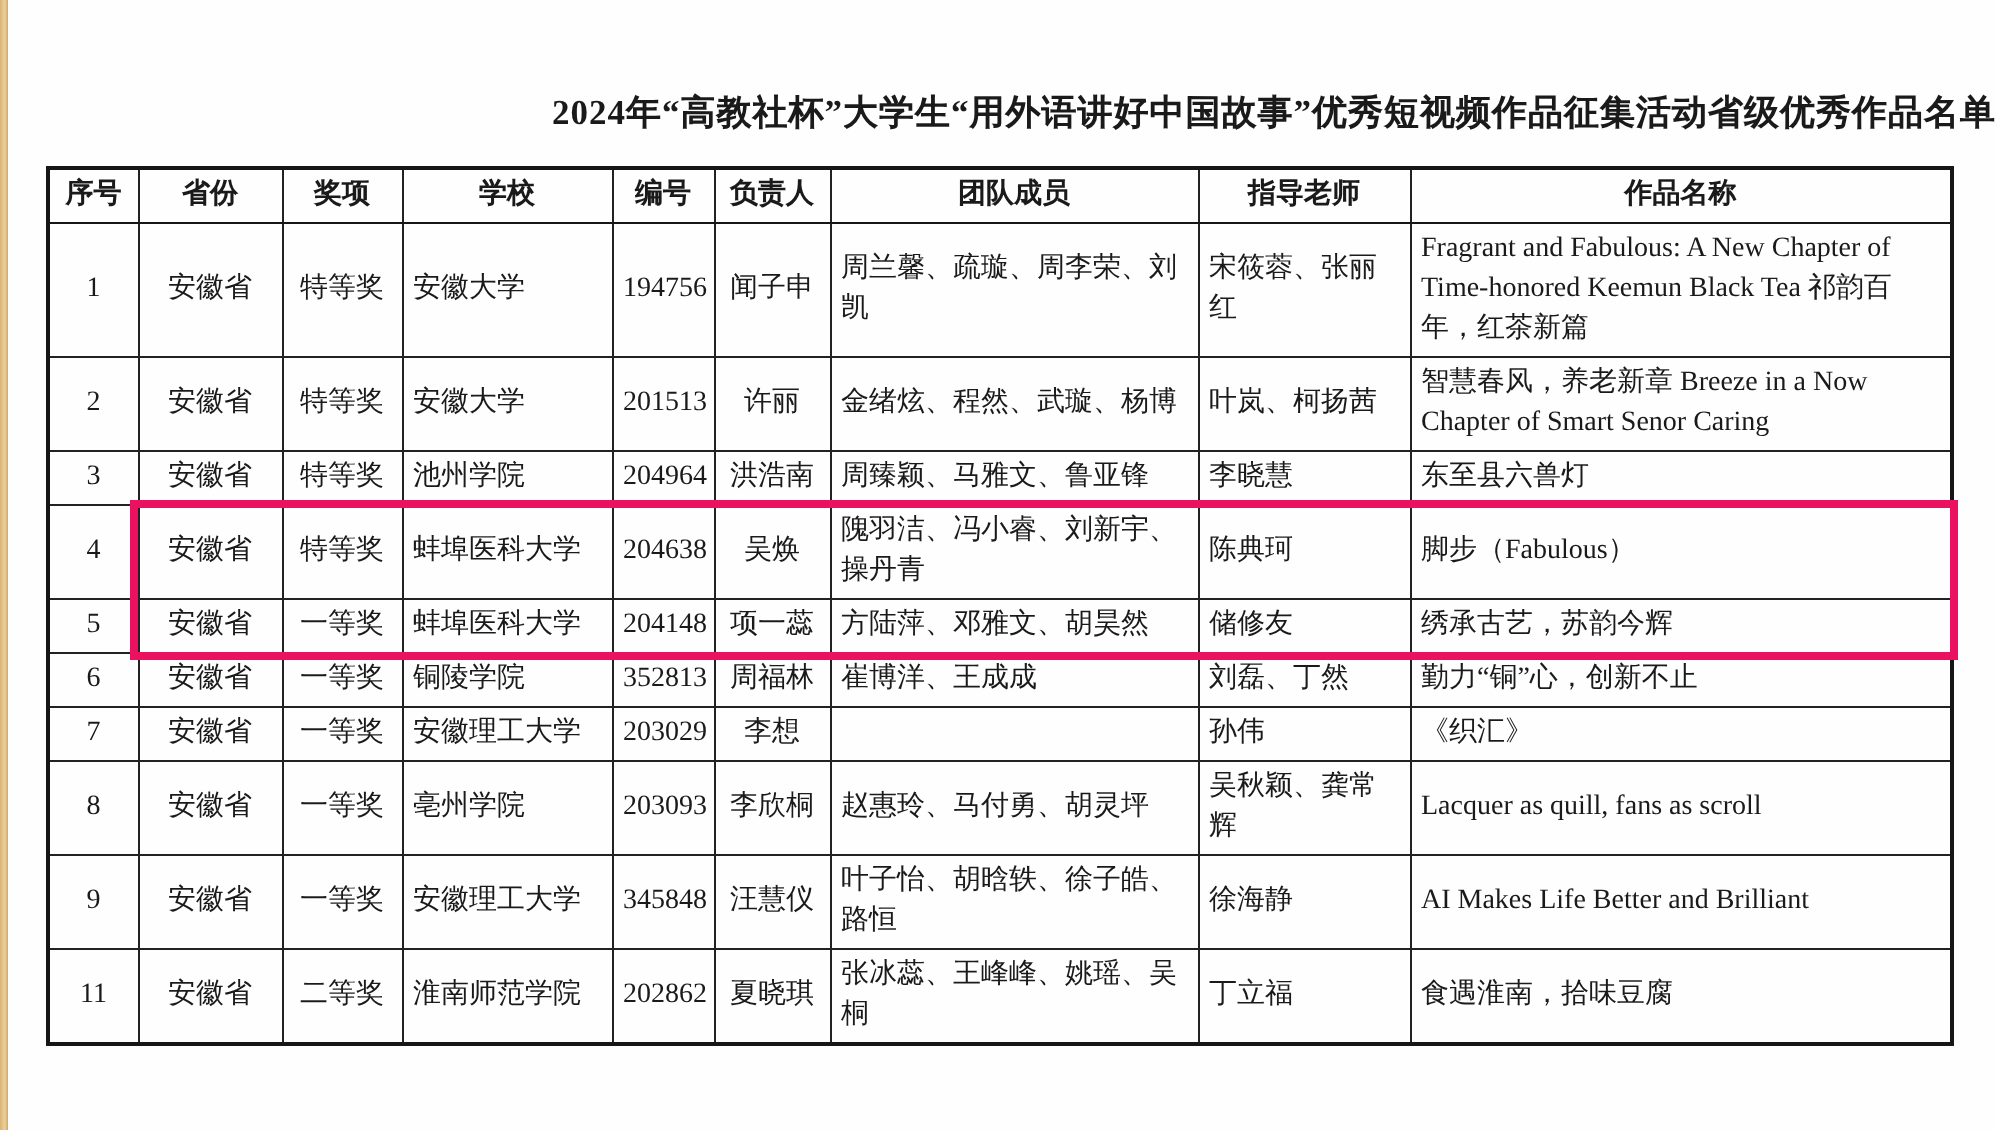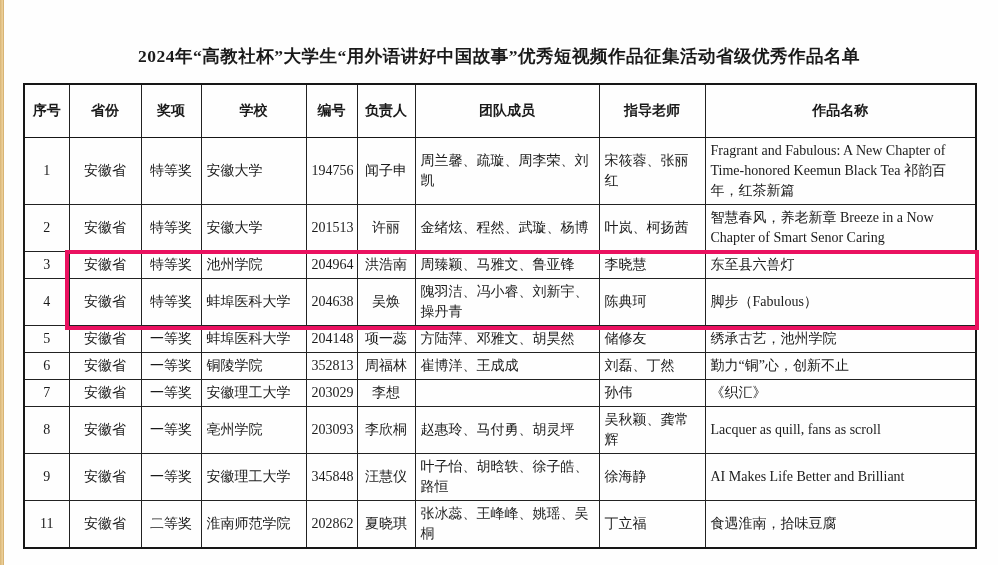--- a/index.html
+++ b/index.html
@@ -14,21 +14,21 @@
     color: #1a1a1a;
   }
   .edge-strip {
     position: absolute;
     left: 0; top: 0;
     width: 4px; height: 565px;
     background: linear-gradient(90deg, #d8b475, #ecd09a 60%, #cfa763);
   }
   .title {
     margin-top: 44px;
-    text-align: center;
+    text-align: right;
     font-size: 17.5px;
     font-weight: bold;
     letter-spacing: 0.5px;
   }
   table.awards {
     border-collapse: collapse;
     table-layout: fixed;
     width: 952px;
     margin: 15px 0 0 23px;
     border: 2px solid #161616;
@@ -38,21 +38,21 @@
     font-size: 14px;
     line-height: 20px;
     padding: 3px 5px;
     vertical-align: middle;
     overflow: hidden;
   }
   table.awards th {
     font-weight: bold;
     text-align: center;
     border-bottom: 1.5px solid #161616;
-    padding: 16px 2px;
+    padding: 3px 2px;
   }
   td.c-no, td.c-province, td.c-award, td.c-code, td.c-leader { text-align: center; }
   td.c-school, td.c-team, td.c-advisor, td.c-work { text-align: left; }
   #highlight-box {
     position: absolute;
     border: 4px solid #ea1160;
     background: transparent;
     pointer-events: none;
     z-index: 5;
   }
@@ -137,21 +137,21 @@
   </tr>
         <tr class="hl">
     <td class="c-no">5</td>
     <td class="c-province">安徽省</td>
     <td class="c-award">一等奖</td>
     <td class="c-school">蚌埠医科大学</td>
     <td class="c-code">204148</td>
     <td class="c-leader">项一蕊</td>
     <td class="c-team">方陆萍、邓雅文、胡昊然</td>
     <td class="c-advisor">储修友</td>
-    <td class="c-work">绣承古艺，池州学院</td>
+    <td class="c-work">绣承古艺，苏韵今辉</td>
   </tr>
         <tr>
     <td class="c-no">6</td>
     <td class="c-province">安徽省</td>
     <td class="c-award">一等奖</td>
     <td class="c-school">铜陵学院</td>
     <td class="c-code">352813</td>
     <td class="c-leader">周福林</td>
     <td class="c-team">崔博洋、王成成</td>
     <td class="c-advisor">刘磊、丁然</td>

